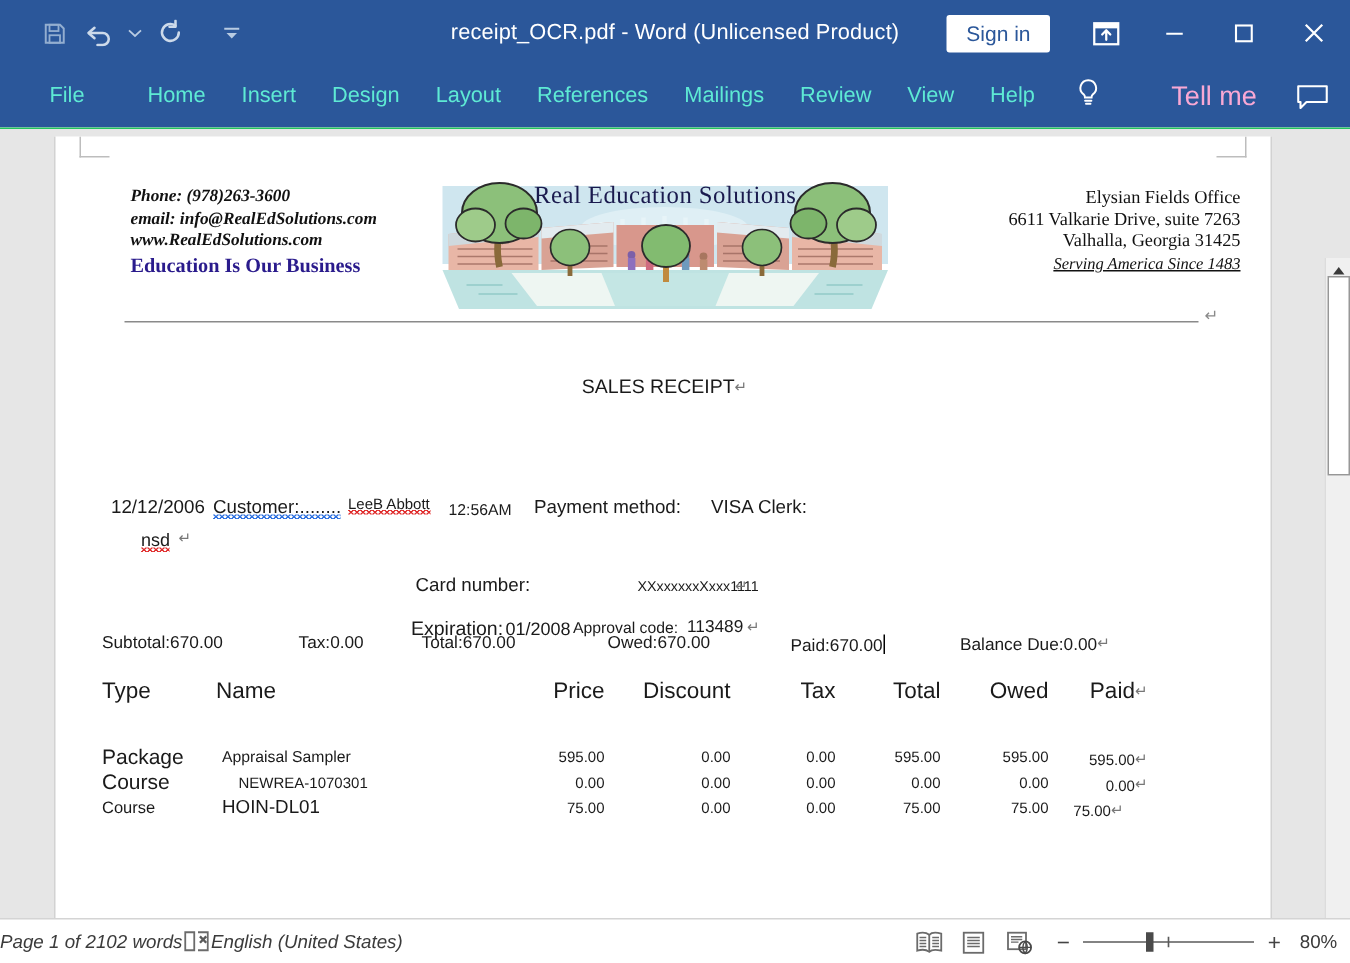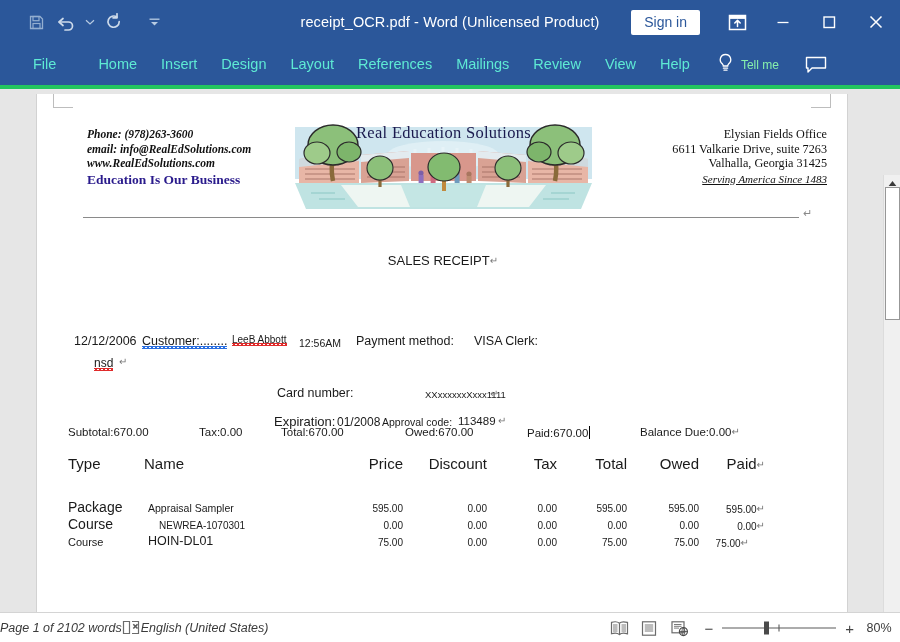--- a/index.html
+++ b/index.html
@@ -57,31 +57,31 @@
   .rtab {
     color: #5eead4; font-size: 14.5px;
     padding: 4px 11px 5px 11px; margin-right: 2px;
     cursor: pointer; white-space: nowrap;
   }
   #rtab-file { margin-left: 22px; }
   #tellme-group {
     display: flex; align-items: center; gap: 7px;
     margin-left: 14px; cursor: pointer;
   }
-  #tellme-label { color: #86efac; font-size: 12px; }
+  #tellme-label { color: #f9a8d4; font-size: 18px; margin-left: 40px; }
   #comments-btn {
     margin-left: 26px; cursor: pointer;
     display: flex; align-items: center;
   }
 
   
   #workspace {
     position: absolute; left: 0; top: 85px; width: 900px; height: 527px;
     background: #e6e6e6;
-    border-top: 4px solid #22c55e;
+    border-top: 1px solid #22c55e;
   }
   #page {
     position: absolute; left: 36px; top: 5px;
     width: 812px; height: 600px;
     background: #ffffff;
     border: 1px solid #d2d2d2;
     border-top: none;
     overflow: hidden;
   }
   

